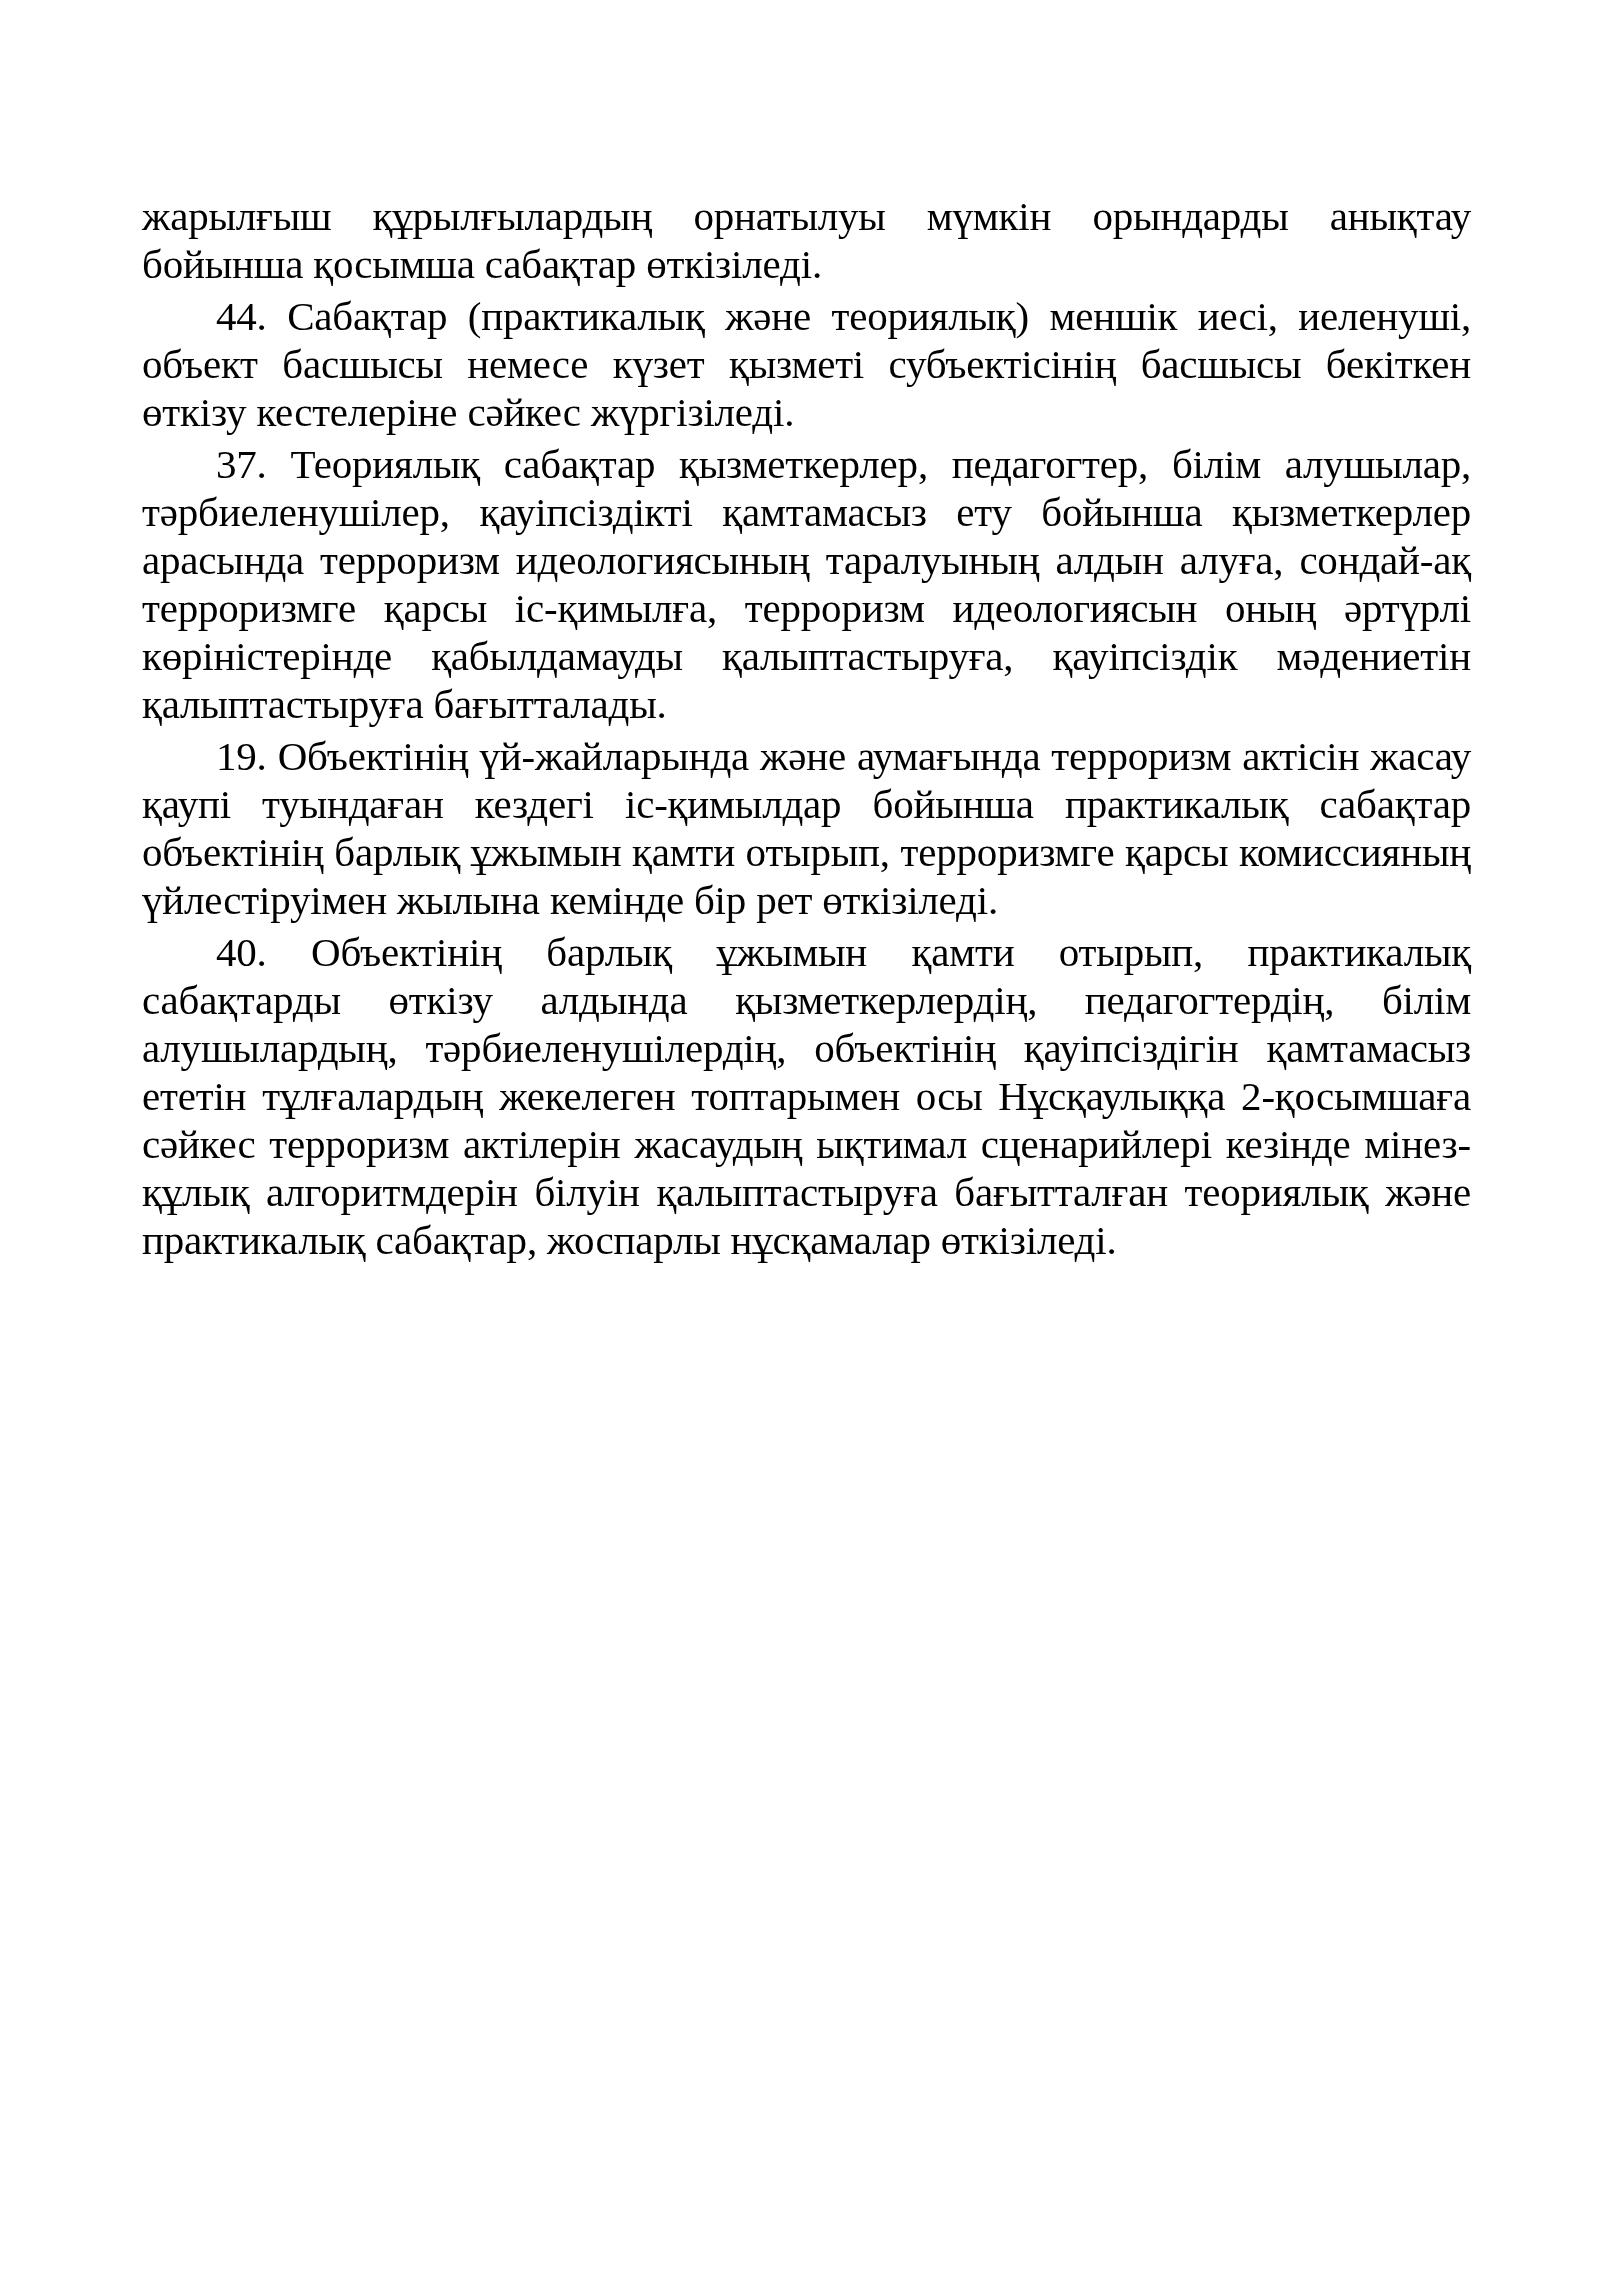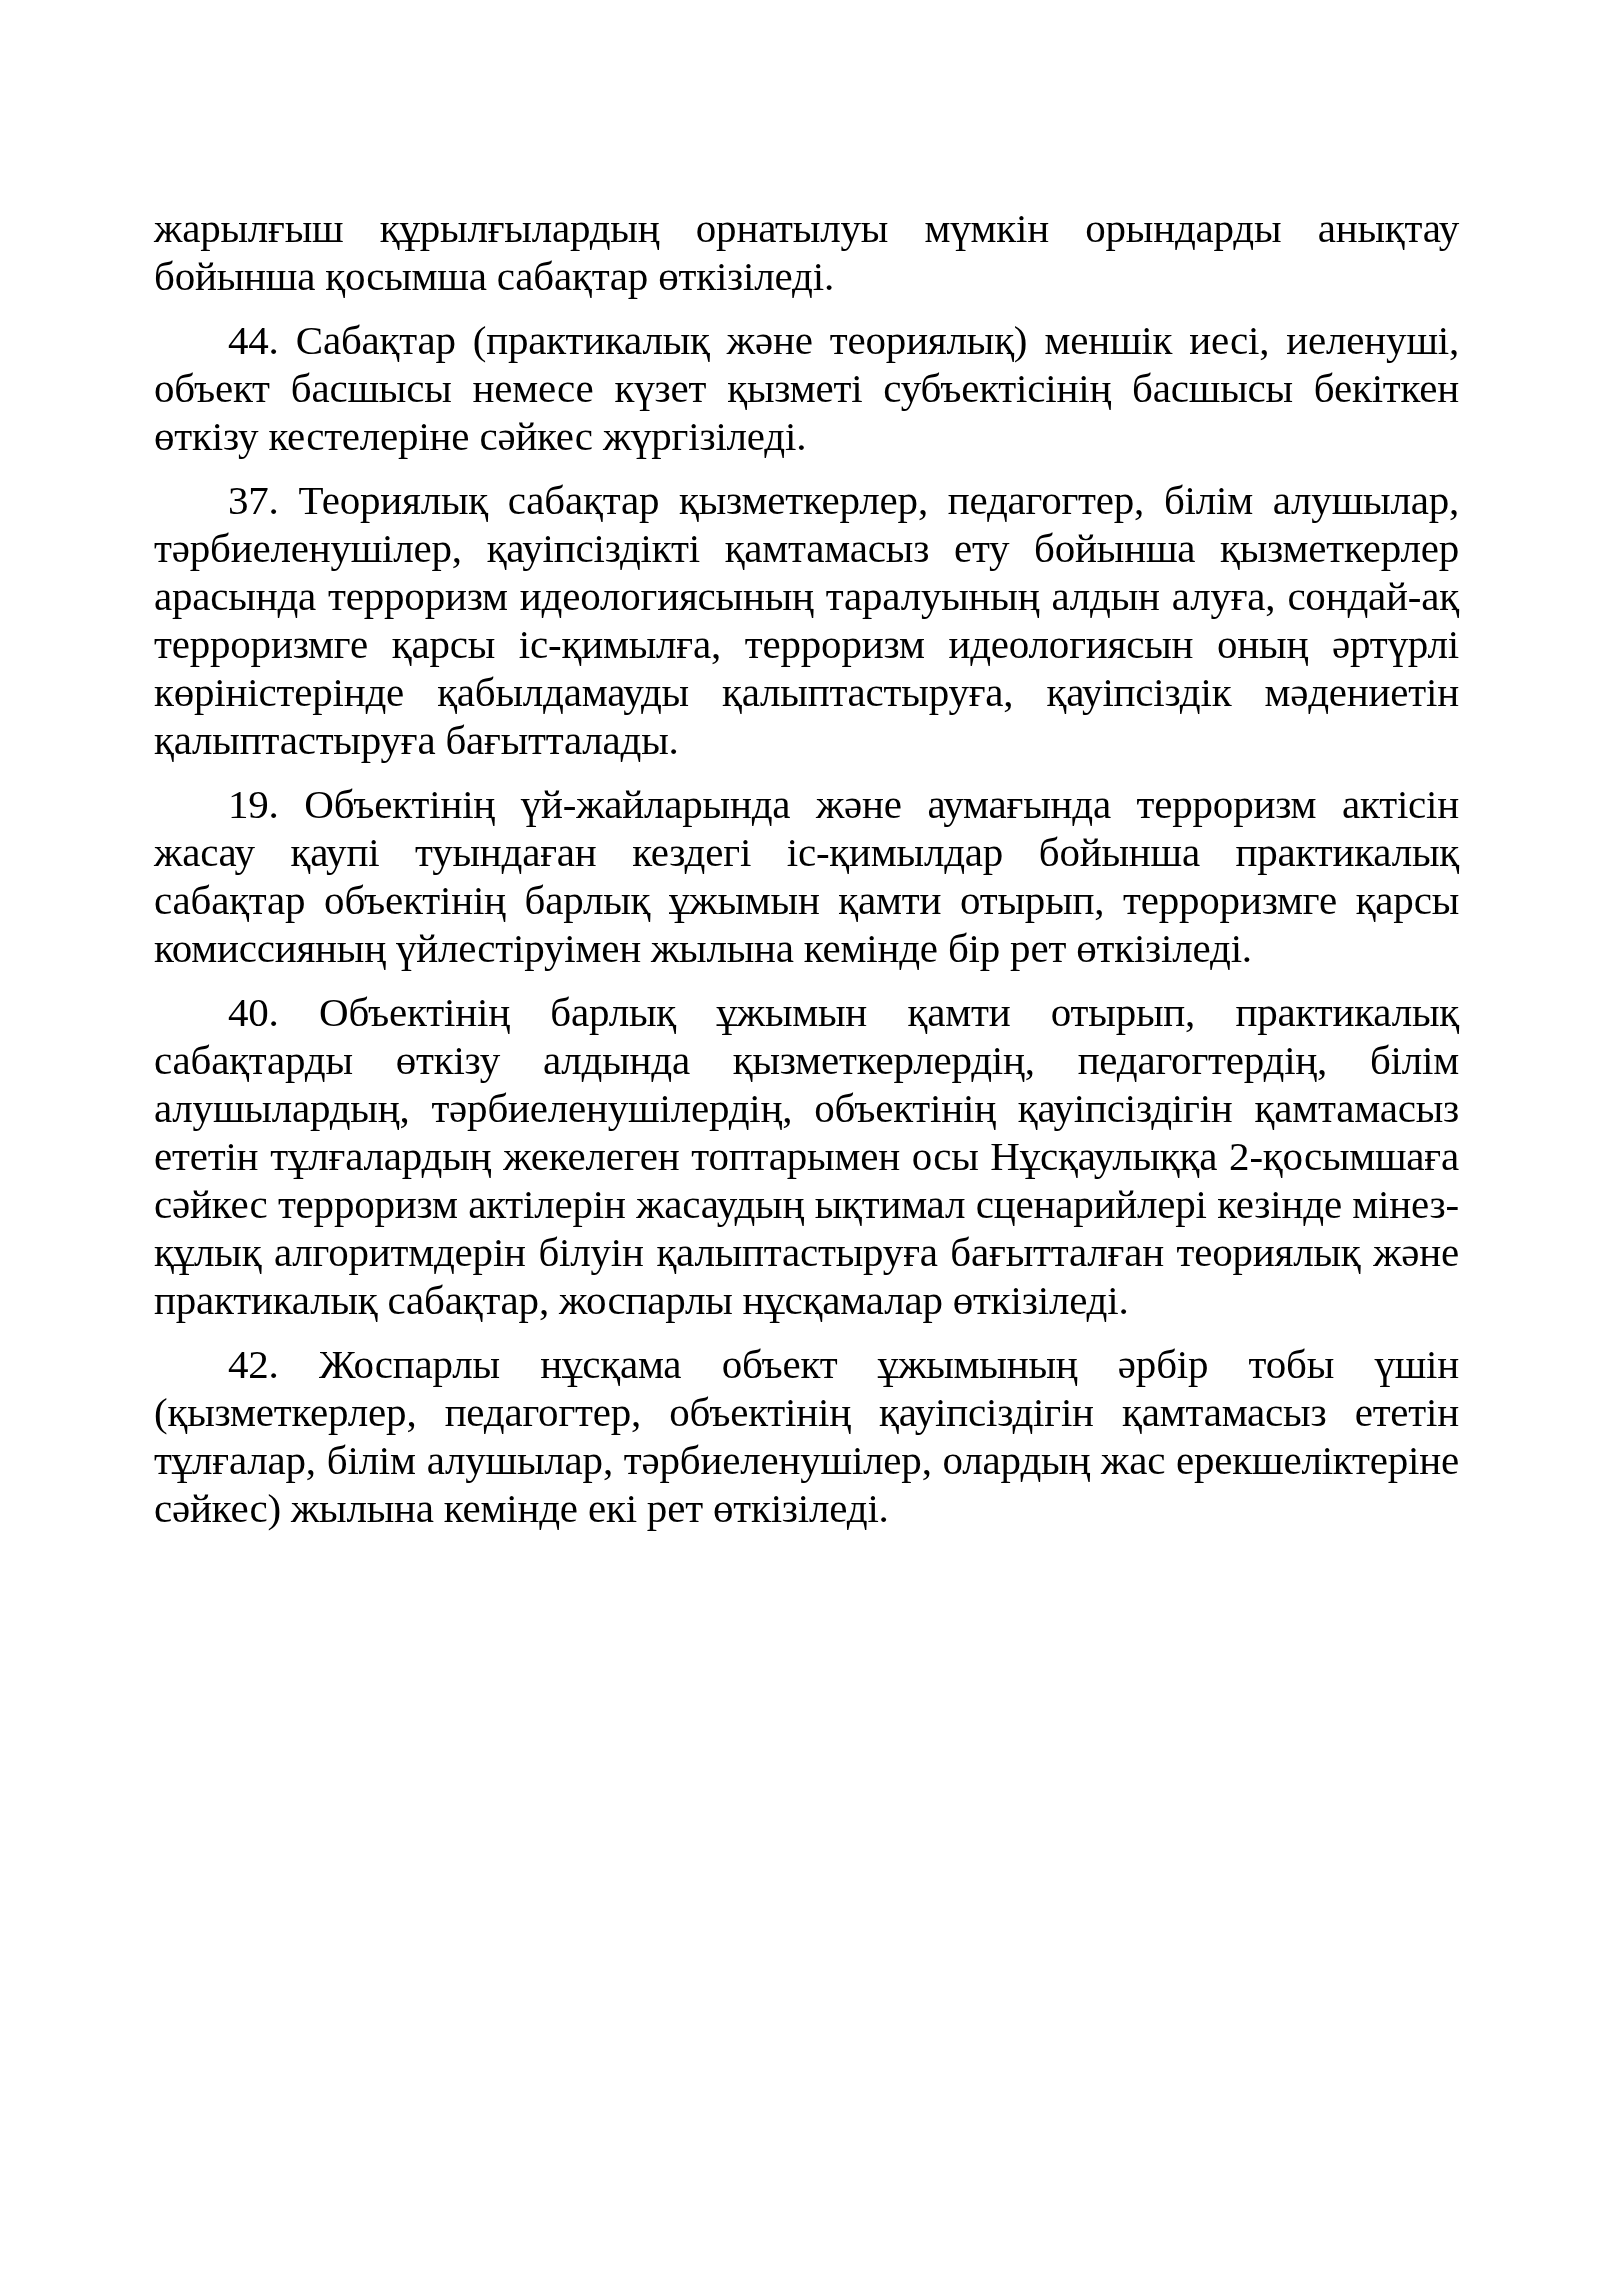--- a/index.html
+++ b/index.html
@@ -20,34 +20,33 @@
       top: 188px;
       width: 1337px;
       color: #000000;
       font-family: "Liberation Serif", "DejaVu Serif", serif;
       font-size: 41px;
       line-height: 48px;
       text-align: justify;
       letter-spacing: -0.2px;
     }
     .para {
-      margin: 16px;
+      margin: 4px;
       padding: 0;
       text-indent: 74px;
     }
     .para.continuation {
       text-indent: 0;
     }
   </style>
 </head>
 <body>
 
 <div class="page">
   <div class="content">
     <p class="para continuation">жарылғыш құрылғылардың орнатылуы мүмкін орындарды анықтау бойынша қосымша сабақтар өткізіледі.</p>
     <p class="para">44. Сабақтар (практикалық және теориялық) меншік иесі, иеленуші, объект басшысы немесе күзет қызметі субъектісінің басшысы бекіткен өткізу кестелеріне сәйкес жүргізіледі.</p>
     <p class="para">37. Теориялық сабақтар қызметкерлер, педагогтер, білім алушылар, тәрбиеленушілер, қауіпсіздікті қамтамасыз ету бойынша қызметкерлер арасында терроризм идеологиясының таралуының алдын алуға, сондай-ақ терроризмге қарсы іс-қимылға, терроризм идеологиясын оның әртүрлі көріністерінде қабылдамауды қалыптастыруға, қауіпсіздік мәдениетін қалыптастыруға бағытталады.</p>
     <p class="para">19. Объектінің үй-жайларында және аумағында терроризм актісін жасау қаупі туындаған кездегі іс-қимылдар бойынша практикалық сабақтар объектінің барлық ұжымын қамти отырып, терроризмге қарсы комиссияның үйлестіруімен жылына кемінде бір рет өткізіледі.</p>
     <p class="para">40. Объектінің барлық ұжымын қамти отырып, практикалық сабақтарды өткізу алдында қызметкерлердің, педагогтердің, білім алушылардың, тәрбиеленушілердің, объектінің қауіпсіздігін қамтамасыз ететін тұлғалардың жекелеген топтарымен осы Нұсқаулыққа 2-қосымшаға сәйкес терроризм актілерін жасаудың ықтимал сценарийлері кезінде мінез-құлық алгоритмдерін білуін қалыптастыруға бағытталған теориялық және практикалық сабақтар, жоспарлы нұсқамалар өткізіледі.</p>
-    <p class="para">42. Жоспарлы нұсқама объект ұжымының әрбір тобы үшін (қызметкерлер, педагогтер, объектінің қауіпсіздігін қамтамасыз ететін тұлғалар, білім алушылар, тәрбиеленушілер, олардың жас ерекшеліктеріне сәйкес) жылына кемінде екі рет өткізіледі.</p>
   </div>
 </div>
 
 
 </body></html>

